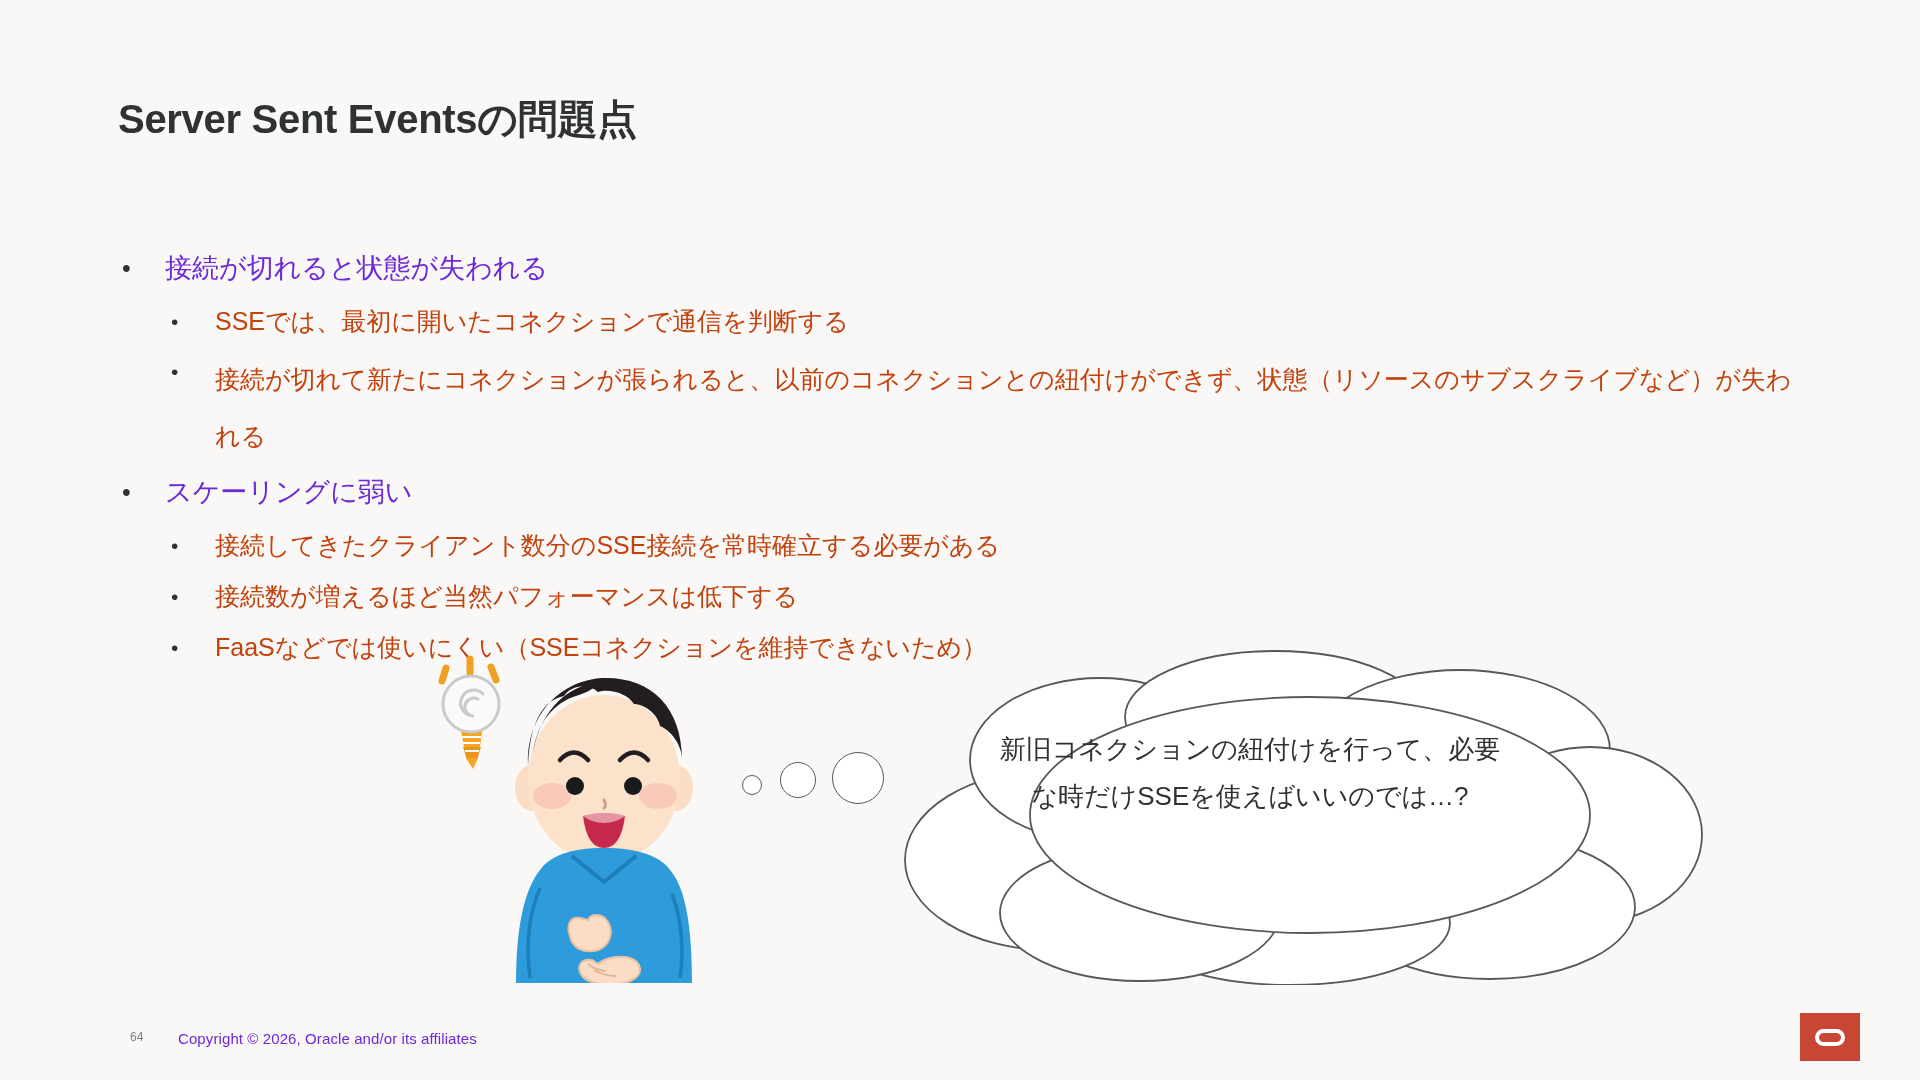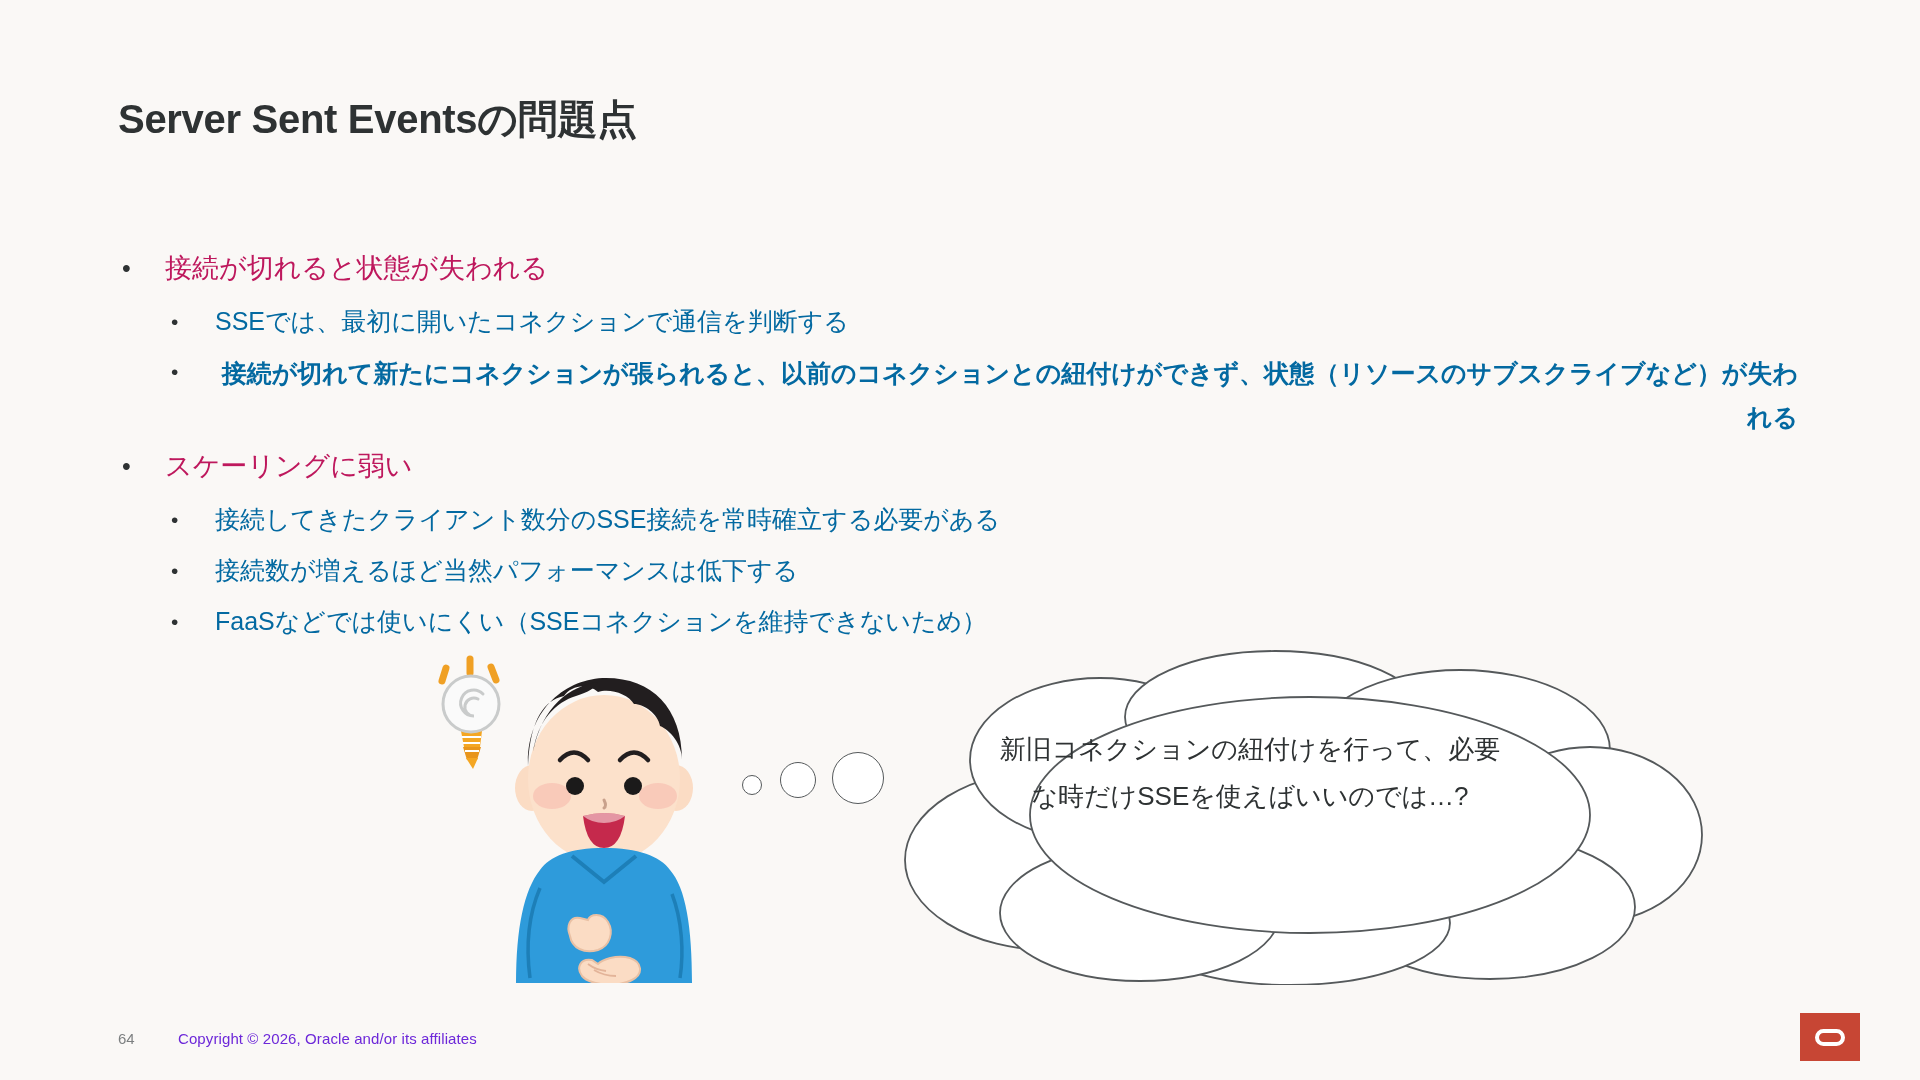--- a/index.html
+++ b/index.html
@@ -56,46 +56,44 @@
     flex: 0 0 47px;
     font-size: 25px;
     line-height: 50px;
     text-align: left;
     padding-left: 4px;
     color: #2E3233;
   }
   .lvl1 .bullet-text {
     font-size: 27px;
     line-height: 50px;
-    color: #be185d;
+    color: #6d28d9;
   }
 
   .lvl2 {
     margin-bottom: 2px;
     padding-left: 53px;
   }
   .lvl2 .marker {
     width: 44px;
     flex: 0 0 44px;
     font-size: 21px;
     line-height: 49px;
     color: #2E3233;
   }
   .lvl2 .bullet-text {
     font-size: 25px;
     line-height: 49px;
-    color: #0369a1;
+    color: #c2410c;
     max-width: 1630px;
-    text-align: right;
   }
 
   .lvl2.wrap .bullet-text {
-    line-height: 44px;
+    line-height: 57px;
     padding-top: 3px;
-    font-weight: bold;
   }
   .lvl2.wrap .marker {
     line-height: 47px;
   }
 
   
   .illustration {
     position: absolute;
     left: 420px;
     top: 648px;
@@ -129,23 +127,23 @@
     width: 520px;
     text-align: center;
     font-size: 26px;
     line-height: 47px;
     color: #2E3233;
   }
 
   
   .footer-page {
     position: absolute;
-    left: 118px;
+    left: 130px;
     top: 1030px;
-    font-size: 15px;
+    font-size: 12px;
     color: #7C7F80;
   }
   .footer-copy {
     position: absolute;
     left: 178px;
     top: 1030px;
     font-size: 15px;
     color: #6d28d9;
     letter-spacing: 0.1px;
   }

